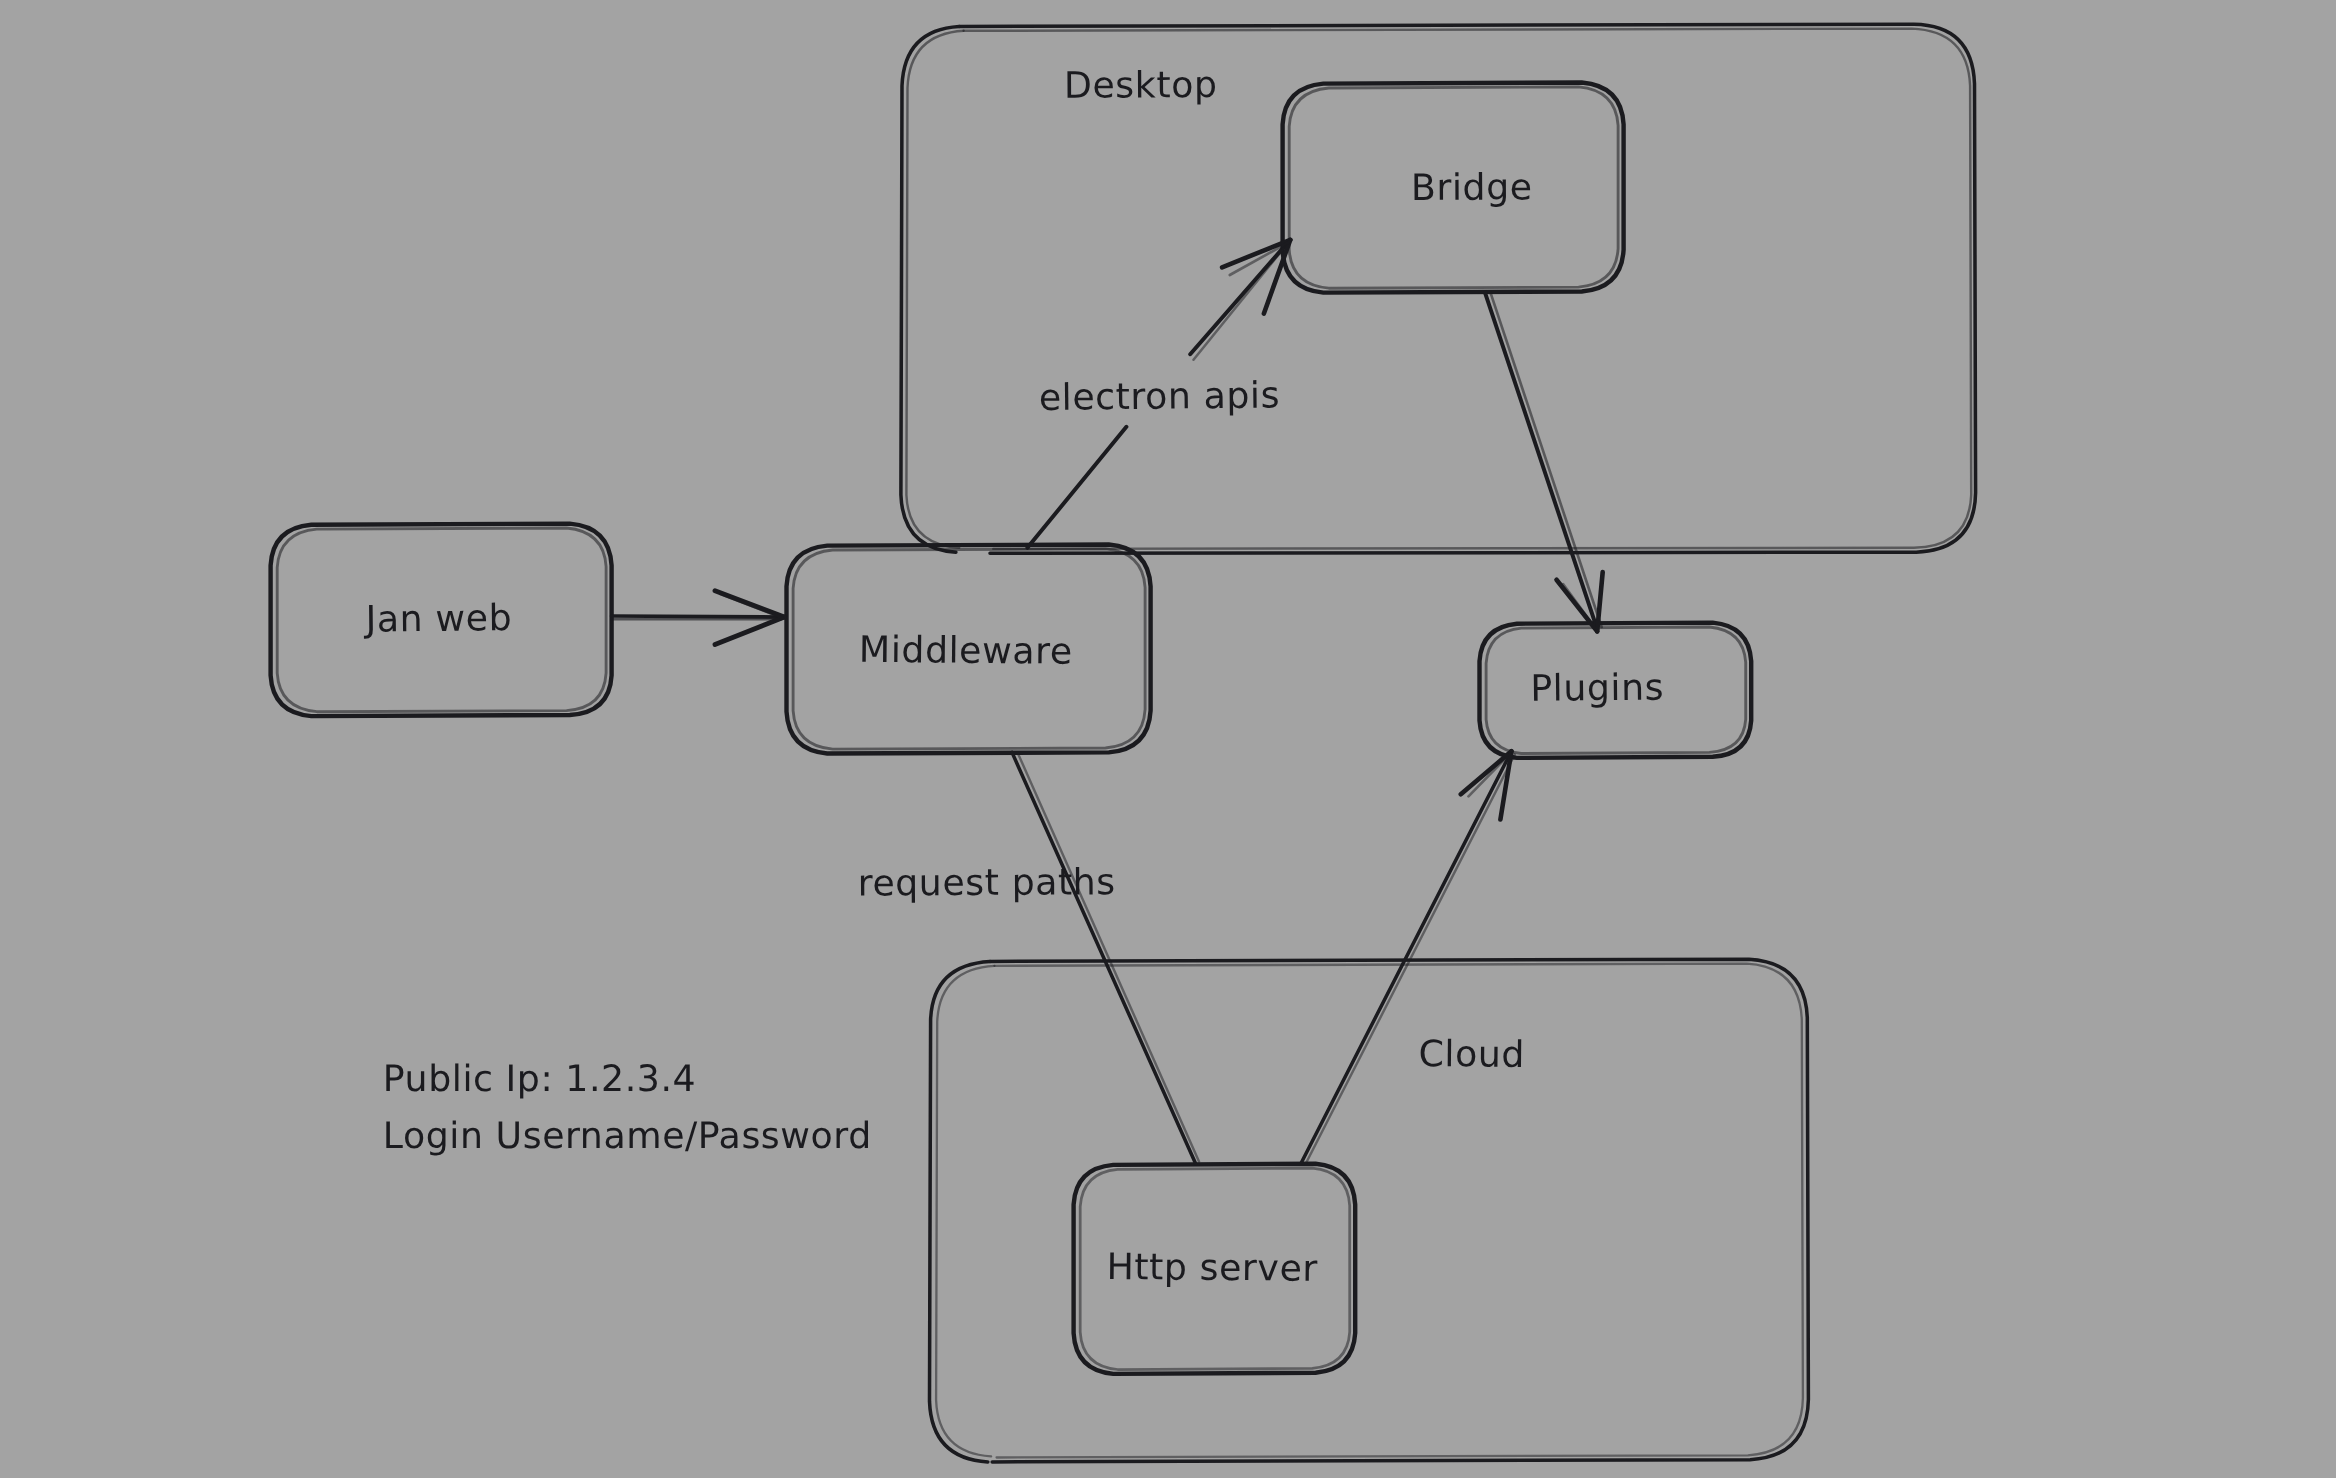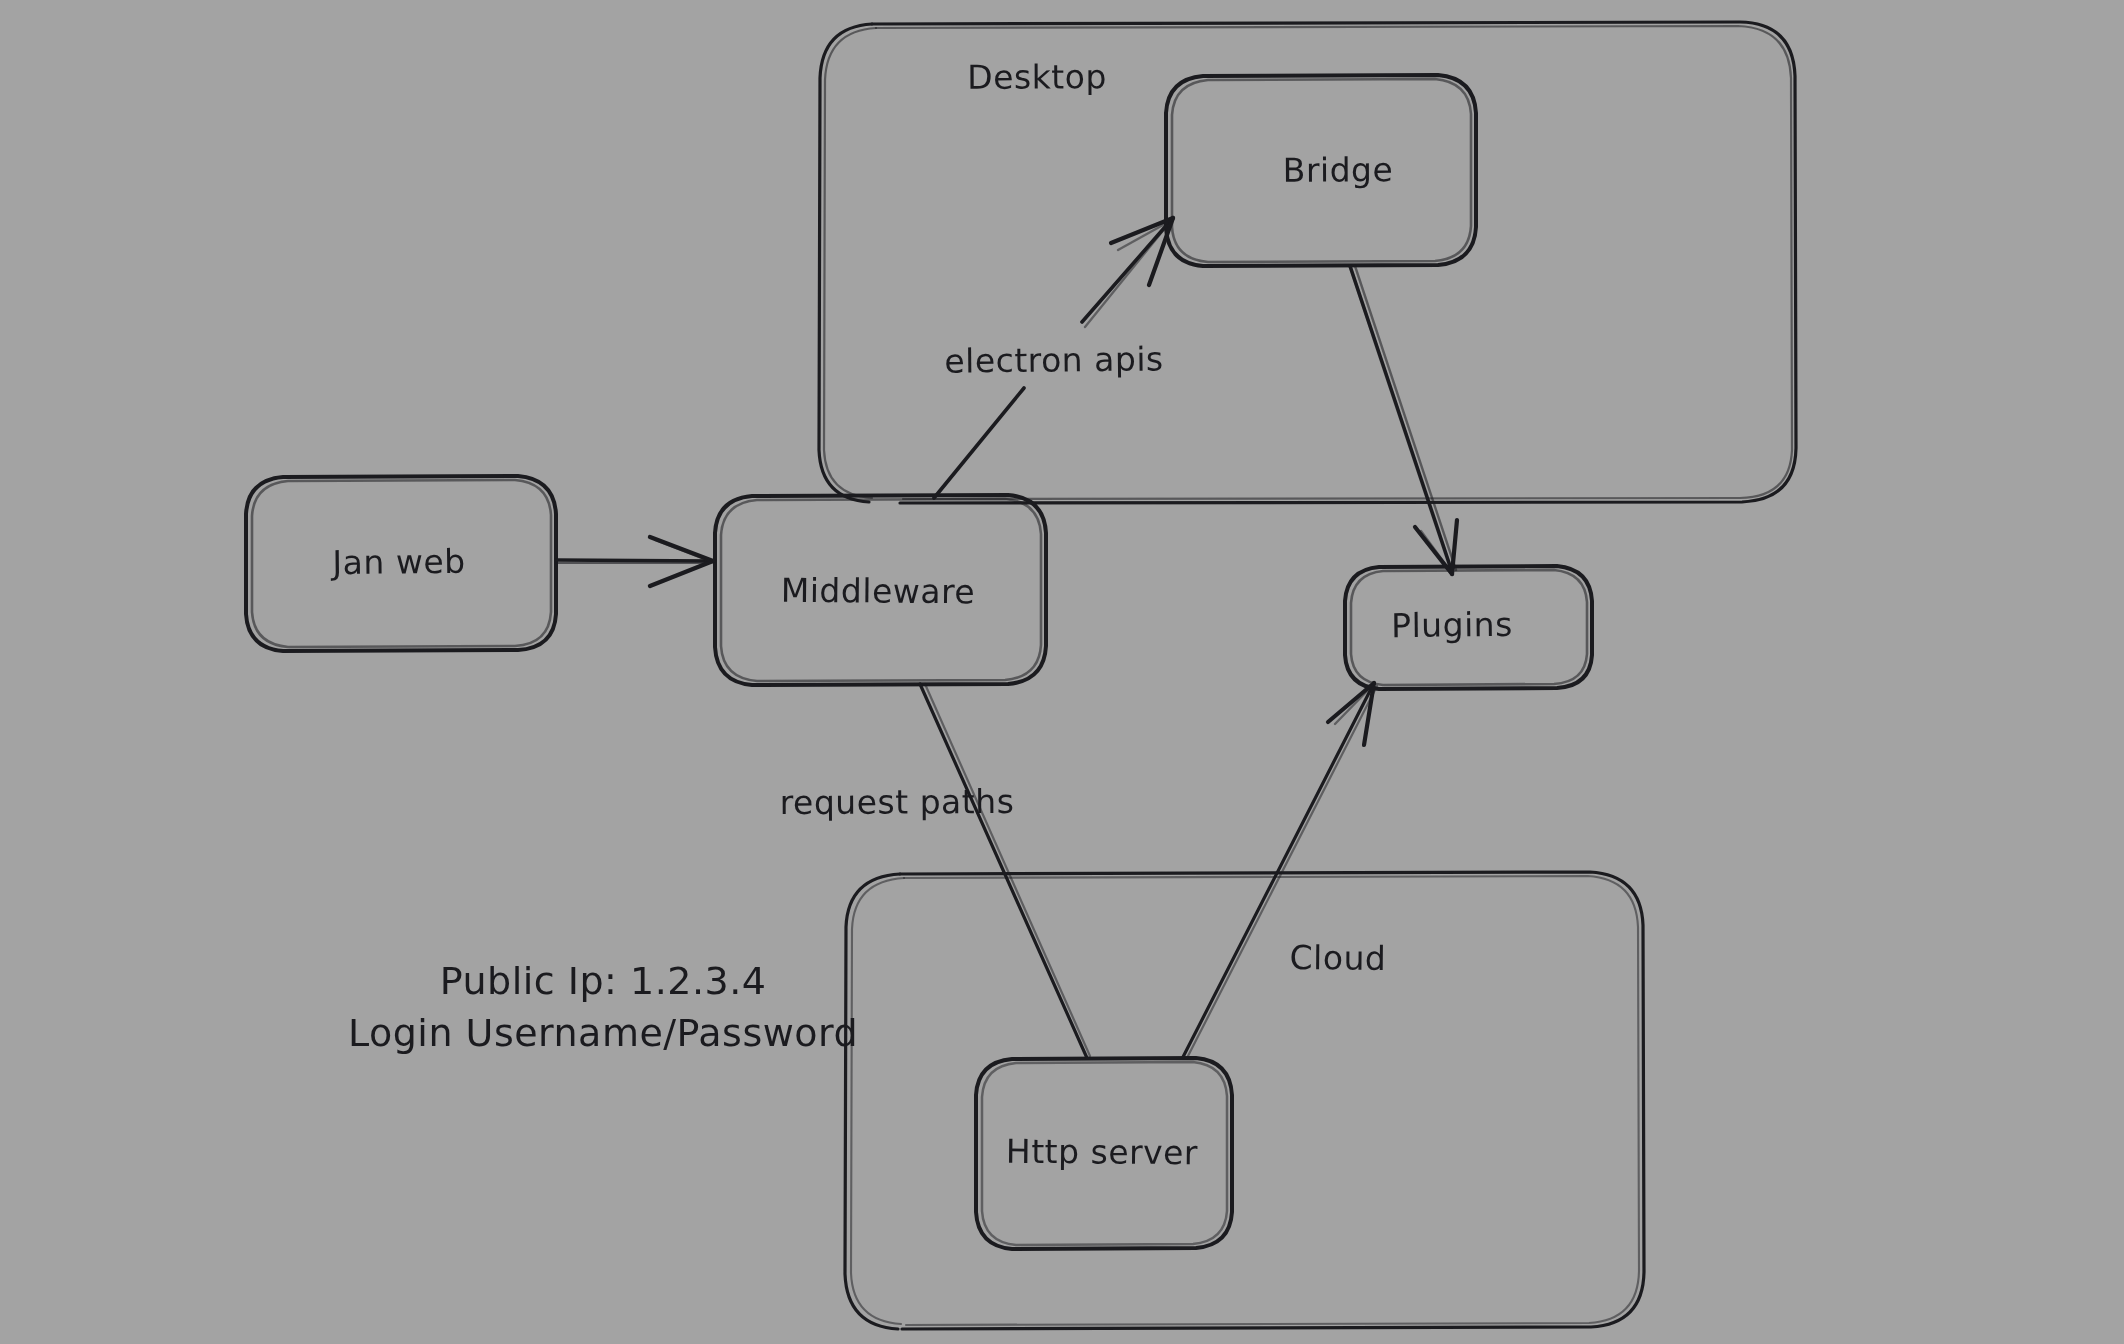--- a/index.html
+++ b/index.html
@@ -52,23 +52,22 @@
     transform: translate(-50%, -50%);
   }
   .note-block {
     position: absolute;
     left: 348px;
     top: 955px;
   }
   .note-line {
     position: static;
     display: block;
-    font-size: 38px;
+    font-size: 33px;
     line-height: 52px;
-    text-align: center;
   }
   
   .skew-a { transform: translate(-50%, -50%) rotate(-0.6deg); }
   .skew-b { transform: translate(-50%, -50%) rotate(0.5deg); }
   .skew-c { transform: translate(-50%, -50%) rotate(-0.3deg); }
 </style>
 </head>
 <body>
 
 <div id="canvas">

